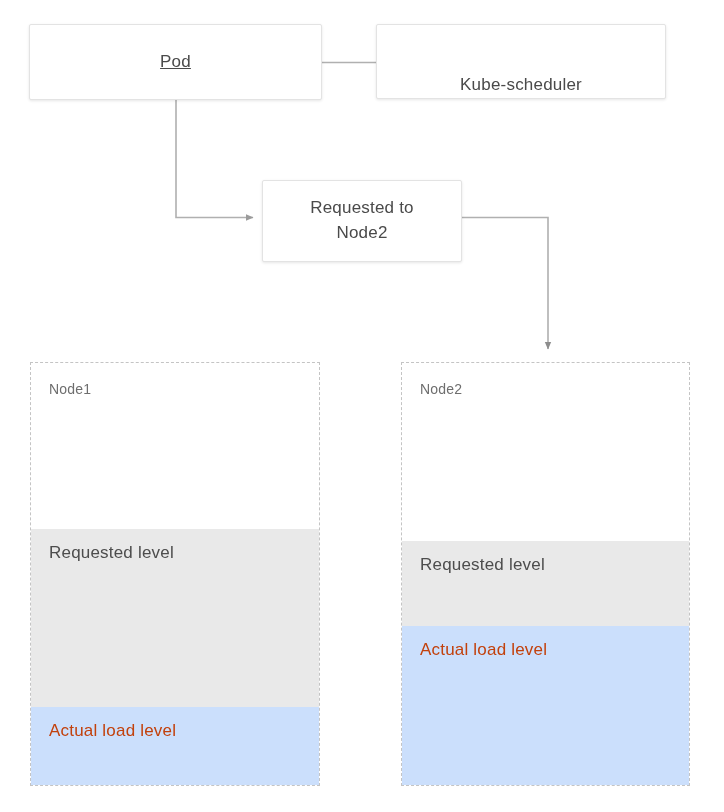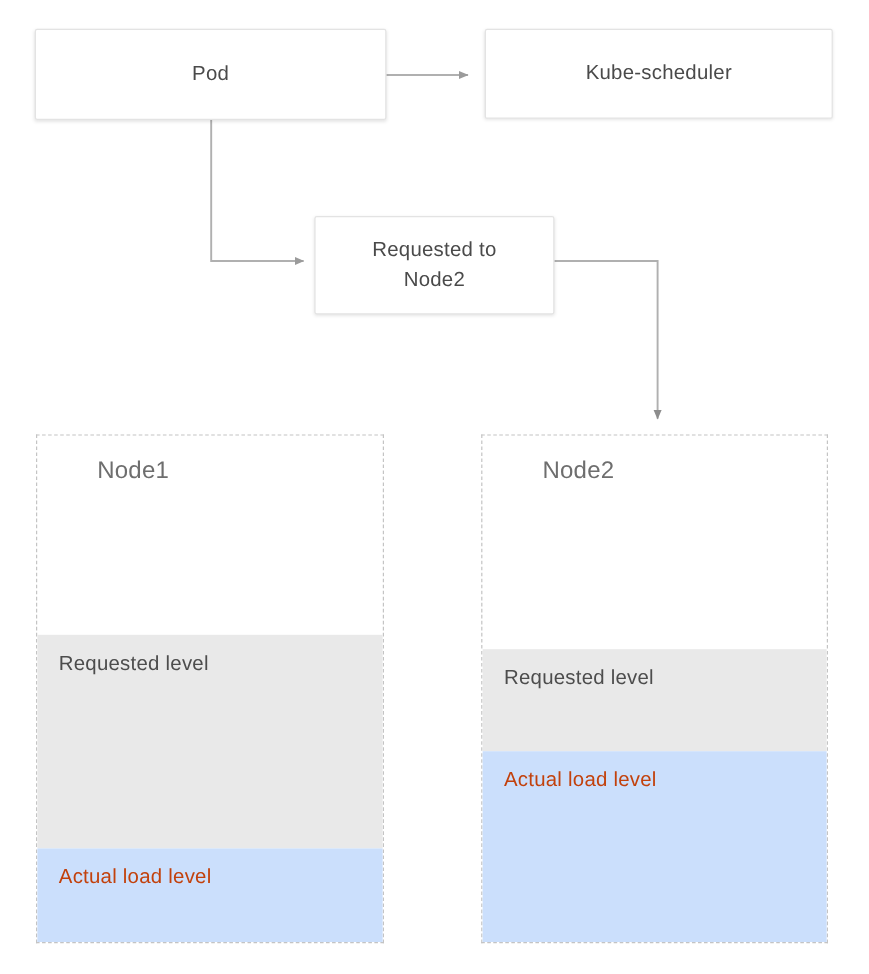--- a/index.html
+++ b/index.html
@@ -31,44 +31,43 @@
     box-shadow: 0 1px 3px rgba(0,0,0,0.10);
     display: flex;
     align-items: center;
     justify-content: center;
     text-align: center;
     color: #4a4a4a;
     font-size: 17px;
     line-height: 1.45;
     letter-spacing: 0.2px;
   }
-  #box-pod      { left: 29px;  top: 24px;  width: 293px; height: 76px; }
-  #box-kube     { left: 404px; top: 24px;  width: 290px; height: 75px; }
+  #box-pod      { left: 29px;  top: 24px;  width: 293px; height: 76px; text-decoration: underline; }
+  #box-kube     { left: 376px; top: 24px;  width: 290px; height: 75px; align-items: flex-end; }
   #box-sched    { left: 262px; top: 180px; width: 200px; height: 82px; }
 
   
   .node {
     position: absolute;
     box-sizing: border-box;
     border: 1.5px dashed #c4c4c4;
     background: #ffffff;
     overflow: hidden;
   }
   #node1 { left: 30px;  top: 362px; width: 290px; height: 424px; }
   #node2 { left: 401px; top: 362px; width: 289px; height: 424px; }
 
   .node-label {
     position: absolute;
     left: 18px;
     top: 18px;
-    font-size: 20px;
+    font-size: 14px;
     color: #6e6e6e;
     letter-spacing: 0.2px;
     z-index: 2;
-    margin-left: 32px;
   }
 
   .band {
     position: absolute;
     left: 0;
     right: 0;
     box-sizing: border-box;
   }
   .band-label {
     position: absolute;

